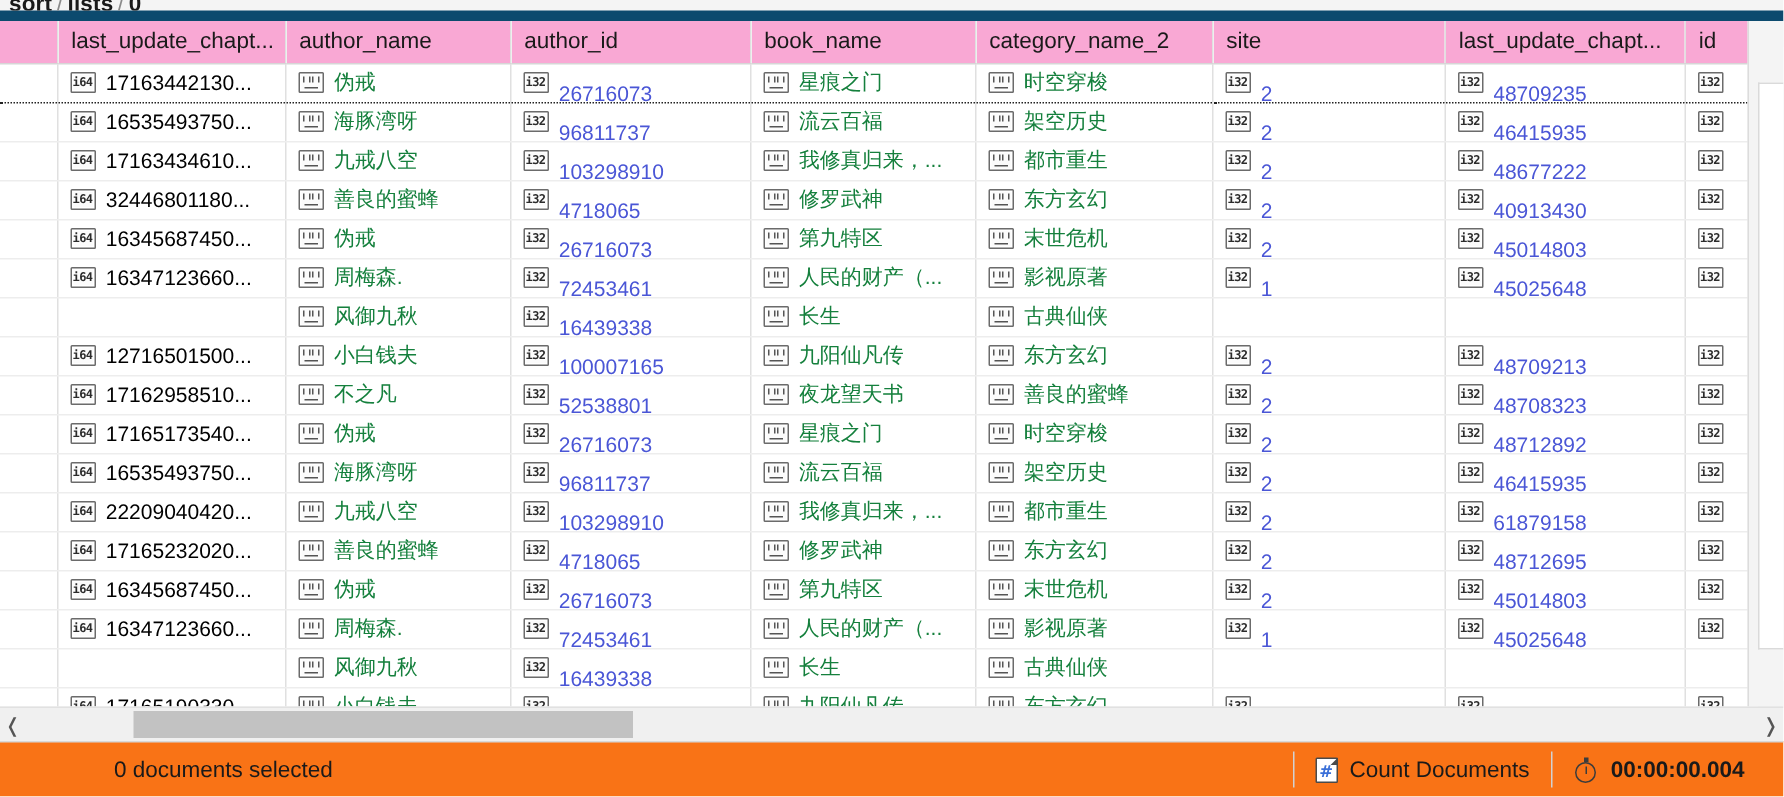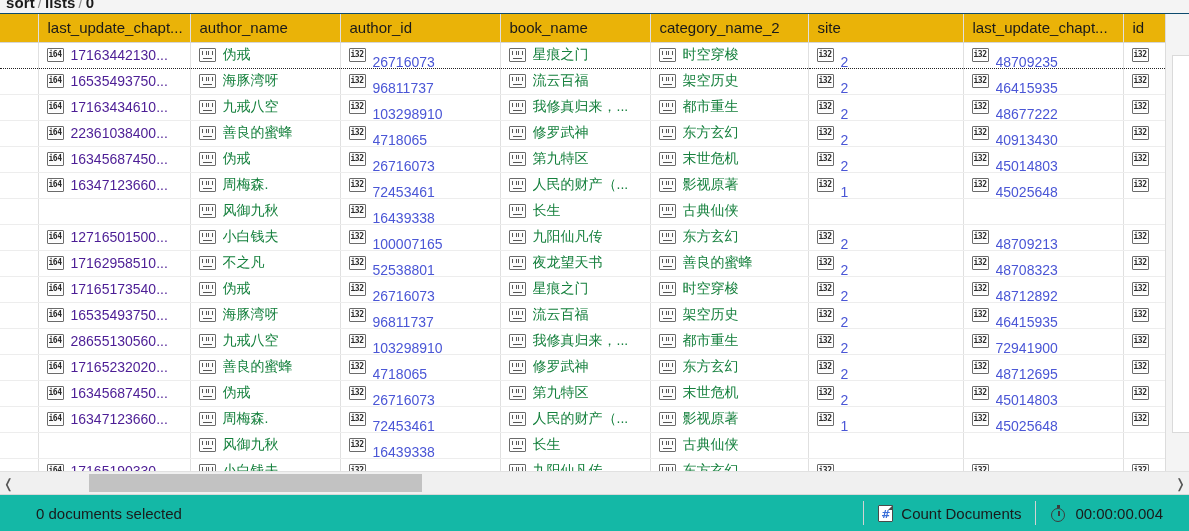--- a/index.html
+++ b/index.html
@@ -15,21 +15,21 @@
     position: relative;
     display: flex;
     flex-direction: column;
     background: #ffffff;
   }
 
   
   .breadcrumb-bar {
     height: 14px;
     background: #f4f4f4;
-    border-bottom: 1px solid #0c4a6e;
+    border-bottom: 7px solid #0c4a6e;
     position: relative;
     overflow: hidden;
     flex: 0 0 14px;
   }
   .breadcrumb {
     position: absolute;
     left: 6px;
     top: -6px;
     font-size: 15px;
     font-weight: bold;
@@ -74,21 +74,21 @@
     border-right: 1px solid #e0e0e0;
     border-bottom: 1px solid #ededed;
     padding: 0;
     text-align: left;
     vertical-align: middle;
     overflow: hidden;
     white-space: nowrap;
   }
   table.dgrid thead th {
     height: 28px;
-    background: #eab308;
+    background: #f9a8d4;
     border-bottom: 1px solid #d6d6d6;
     font-size: 15px;
     font-weight: normal;
     color: #1a1a1a;
     padding-left: 9px;
     padding-right: 4px;
   }
   table.dgrid tbody td {
     height: 25px;
     font-size: 14px;
@@ -160,21 +160,21 @@
     border-right: 1px solid #555;
   }
   .tybadge.str i {
     position: absolute;
     left: 3px; bottom: 2px;
     width: 9px; height: 1px;
     background: #555;
   }
 
   
-  .v-num  { color: #4c1d95; }
+  .v-num  { color: #000000; }
   .v-num2 { color: #4a56d6; margin-top: 14px; }
   .v-str  { color: #15803d; }
 
   
   tr.focus-row td {
     border-top: 1px dotted #222;
     border-bottom: 1px dotted #222;
   }
 
   
@@ -247,26 +247,27 @@
     top: 2px; bottom: 2px;
     left: 72px;
     width: 333px;
     background: #c2c2c2;
   }
 
   
   .statusbar {
     flex: 0 0 37px;
     height: 37px;
-    background: #14b8a6;
+    background: #f97316;
     border-top: 1px solid #d8d8d8;
     display: flex;
     align-items: center;
     font-size: 15px;
     color: #1a1a1a;
+    padding-left: 40px;
   }
   .sb-left { padding-left: 36px; }
   .sb-right {
     margin-left: auto;
     display: flex;
     align-items: stretch;
     height: 100%;
     align-items: center;
   }
   .sb-sep {
@@ -274,21 +275,21 @@
     height: 24px;
     background: #d2d2d2;
     margin: 0 12px;
   }
   .sb-item {
     display: flex;
     align-items: center;
     gap: 8px;
     padding: 0 2px;
   }
-  .sb-item.last { padding-right: 26px; }
+  .sb-item.last { padding-right: 26px; font-weight: bold; }
 
   
   .icon-doc {
     position: relative;
     width: 15px; height: 17px;
     border: 1px solid #4a4a4a;
     background: #fff;
     border-radius: 1px;
   }
   .icon-doc::before {
@@ -540,21 +541,21 @@
                   <div class="cell">
                     <span class="tybadge">i32</span>
                   </div>
                 </td>
               </tr>
               <tr>
                 <td class="gutter-cell"></td>
                 <td>
                   <div class="cell">
                     <span class="tybadge">i64</span>
-                    <span class="val v-num">22361038400...</span>
+                    <span class="val v-num">32446801180...</span>
                   </div>
                 </td>
                 <td>
                   <div class="cell">
                     <span class="tybadge str">
                       <i></i>
                     </span>
                     <span class="val v-str">善良的蜜蜂</span>
                   </div>
                 </td>
@@ -977,21 +978,21 @@
                   <div class="cell">
                     <span class="tybadge">i32</span>
                   </div>
                 </td>
               </tr>
               <tr>
                 <td class="gutter-cell"></td>
                 <td>
                   <div class="cell">
                     <span class="tybadge">i64</span>
-                    <span class="val v-num">28655130560...</span>
+                    <span class="val v-num">22209040420...</span>
                   </div>
                 </td>
                 <td>
                   <div class="cell">
                     <span class="tybadge str">
                       <i></i>
                     </span>
                     <span class="val v-str">九戒八空</span>
                   </div>
                 </td>
@@ -1019,21 +1020,21 @@
                 </td>
                 <td>
                   <div class="cell">
                     <span class="tybadge">i32</span>
                     <span class="val v-num2">2</span>
                   </div>
                 </td>
                 <td>
                   <div class="cell">
                     <span class="tybadge">i32</span>
-                    <span class="val v-num2">72941900</span>
+                    <span class="val v-num2">61879158</span>
                   </div>
                 </td>
                 <td>
                   <div class="cell">
                     <span class="tybadge">i32</span>
                   </div>
                 </td>
               </tr>
               <tr>
                 <td class="gutter-cell"></td>

